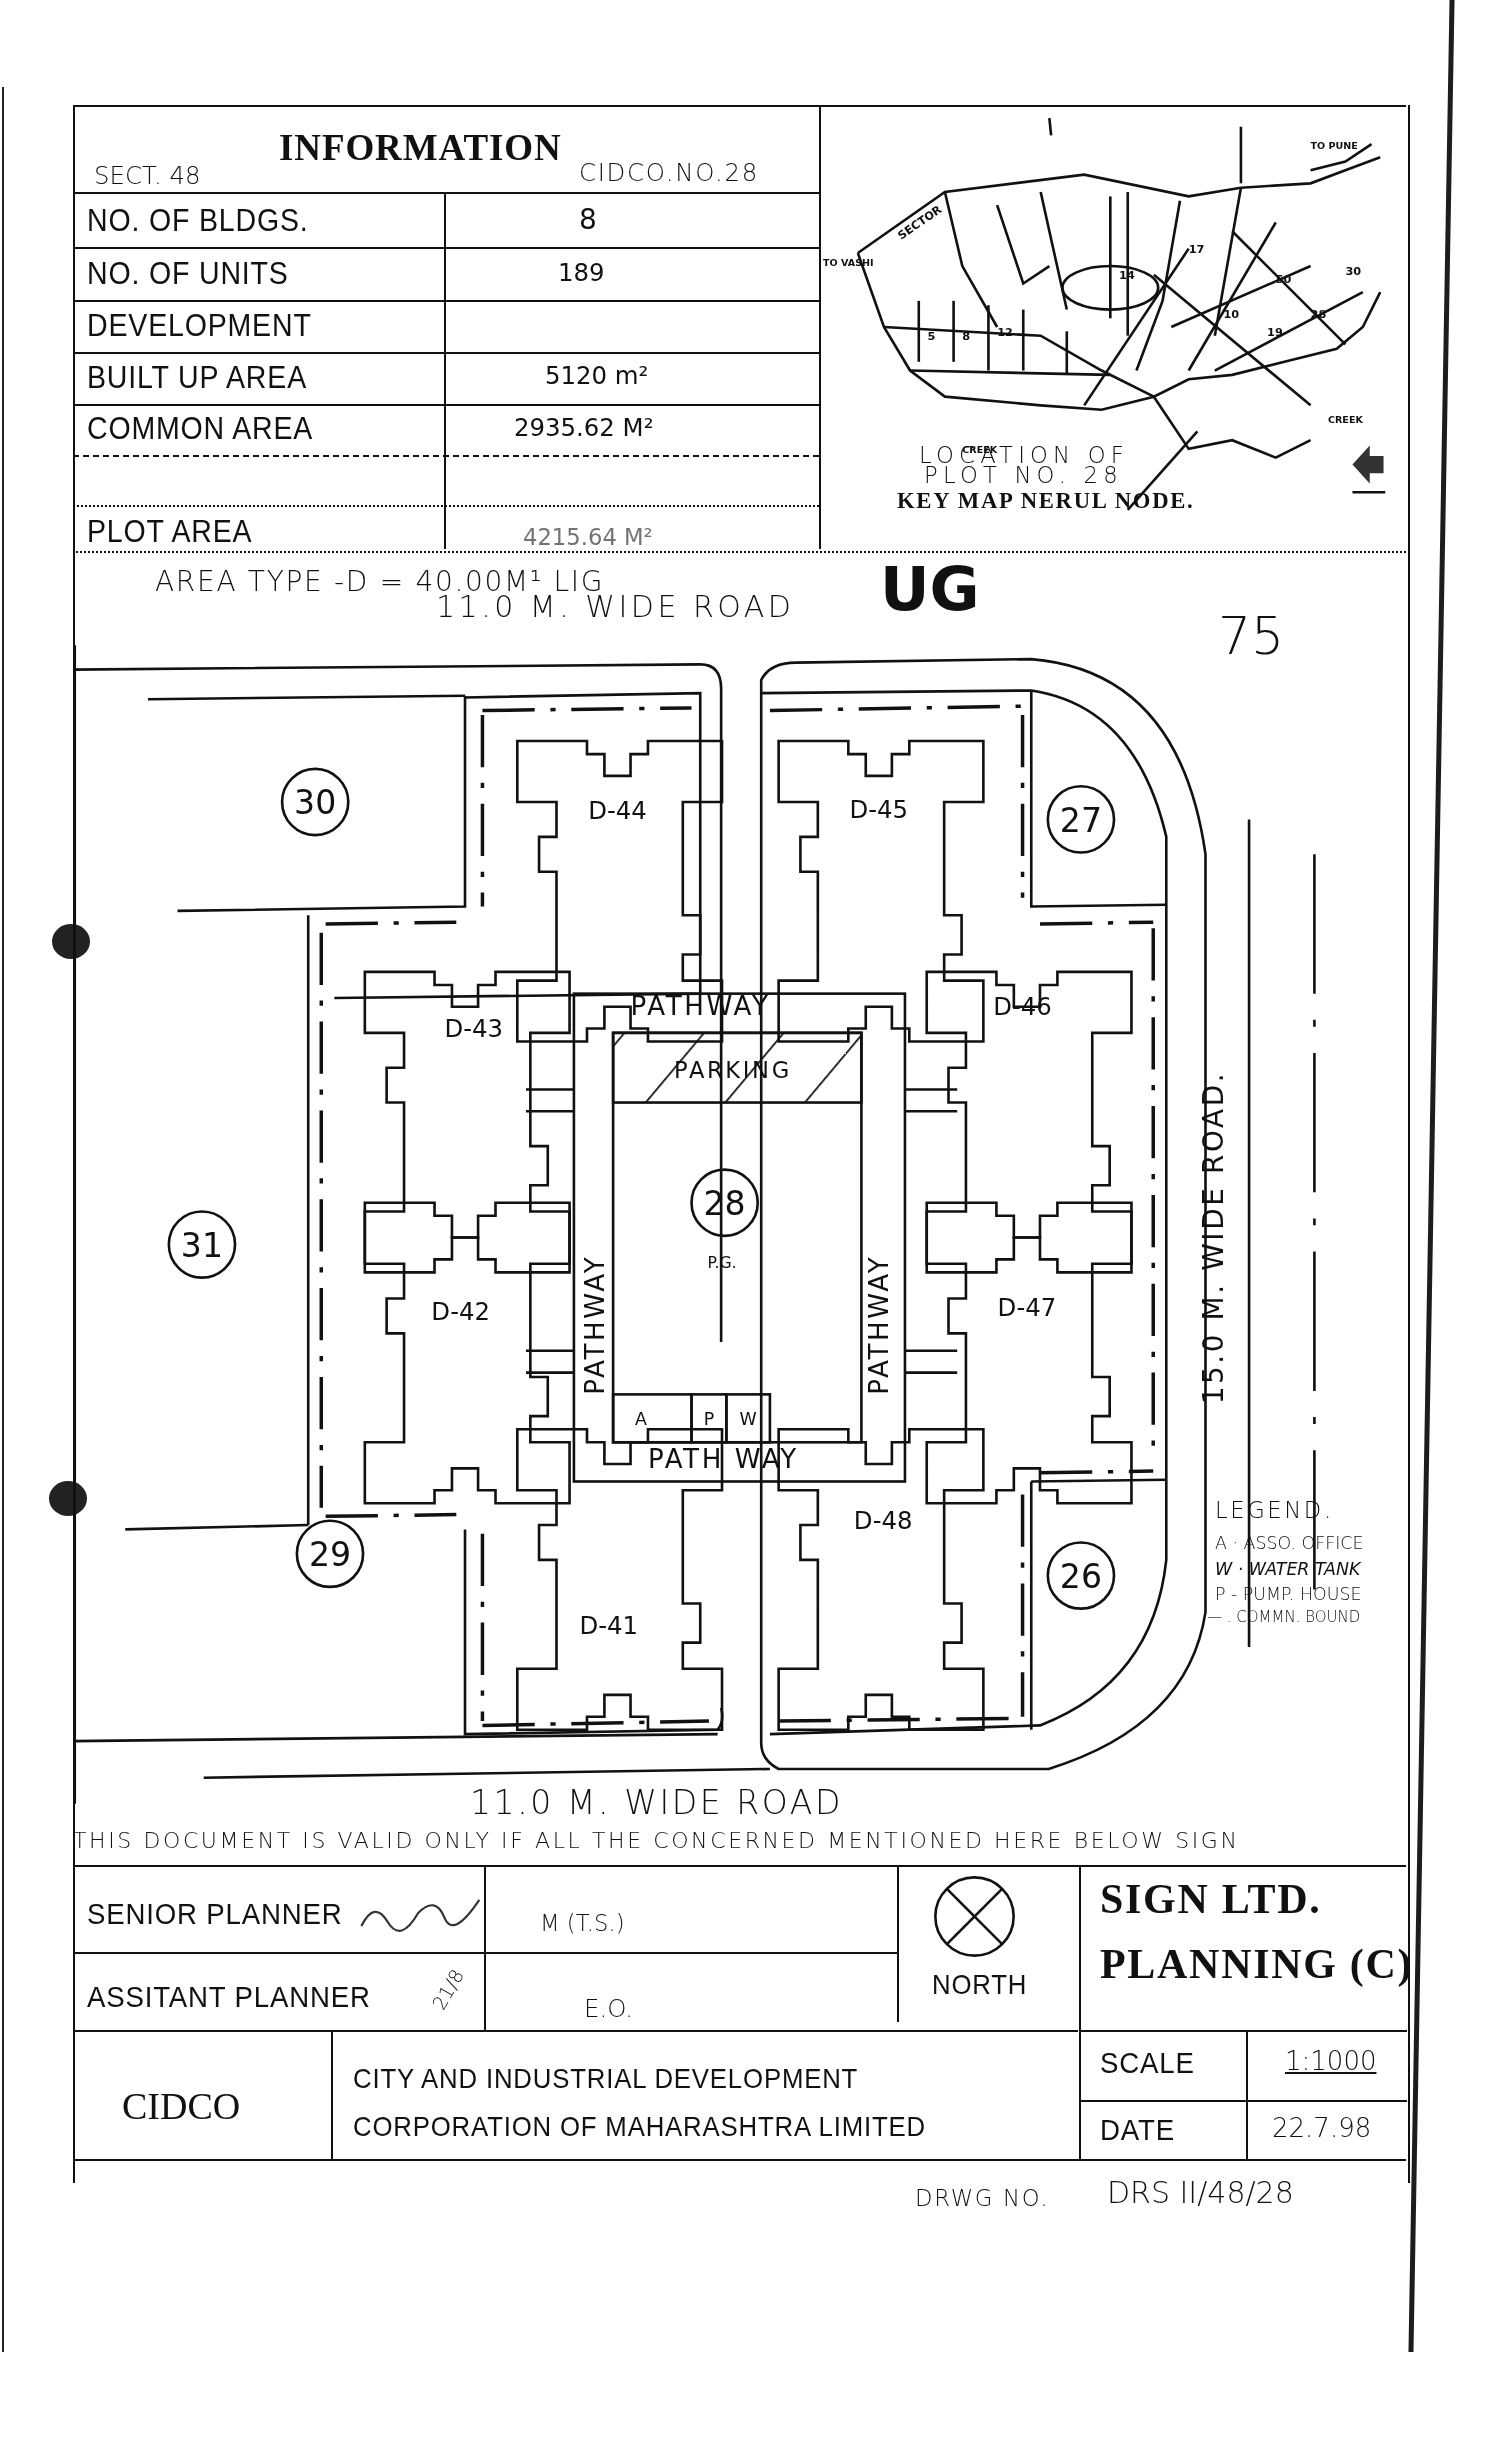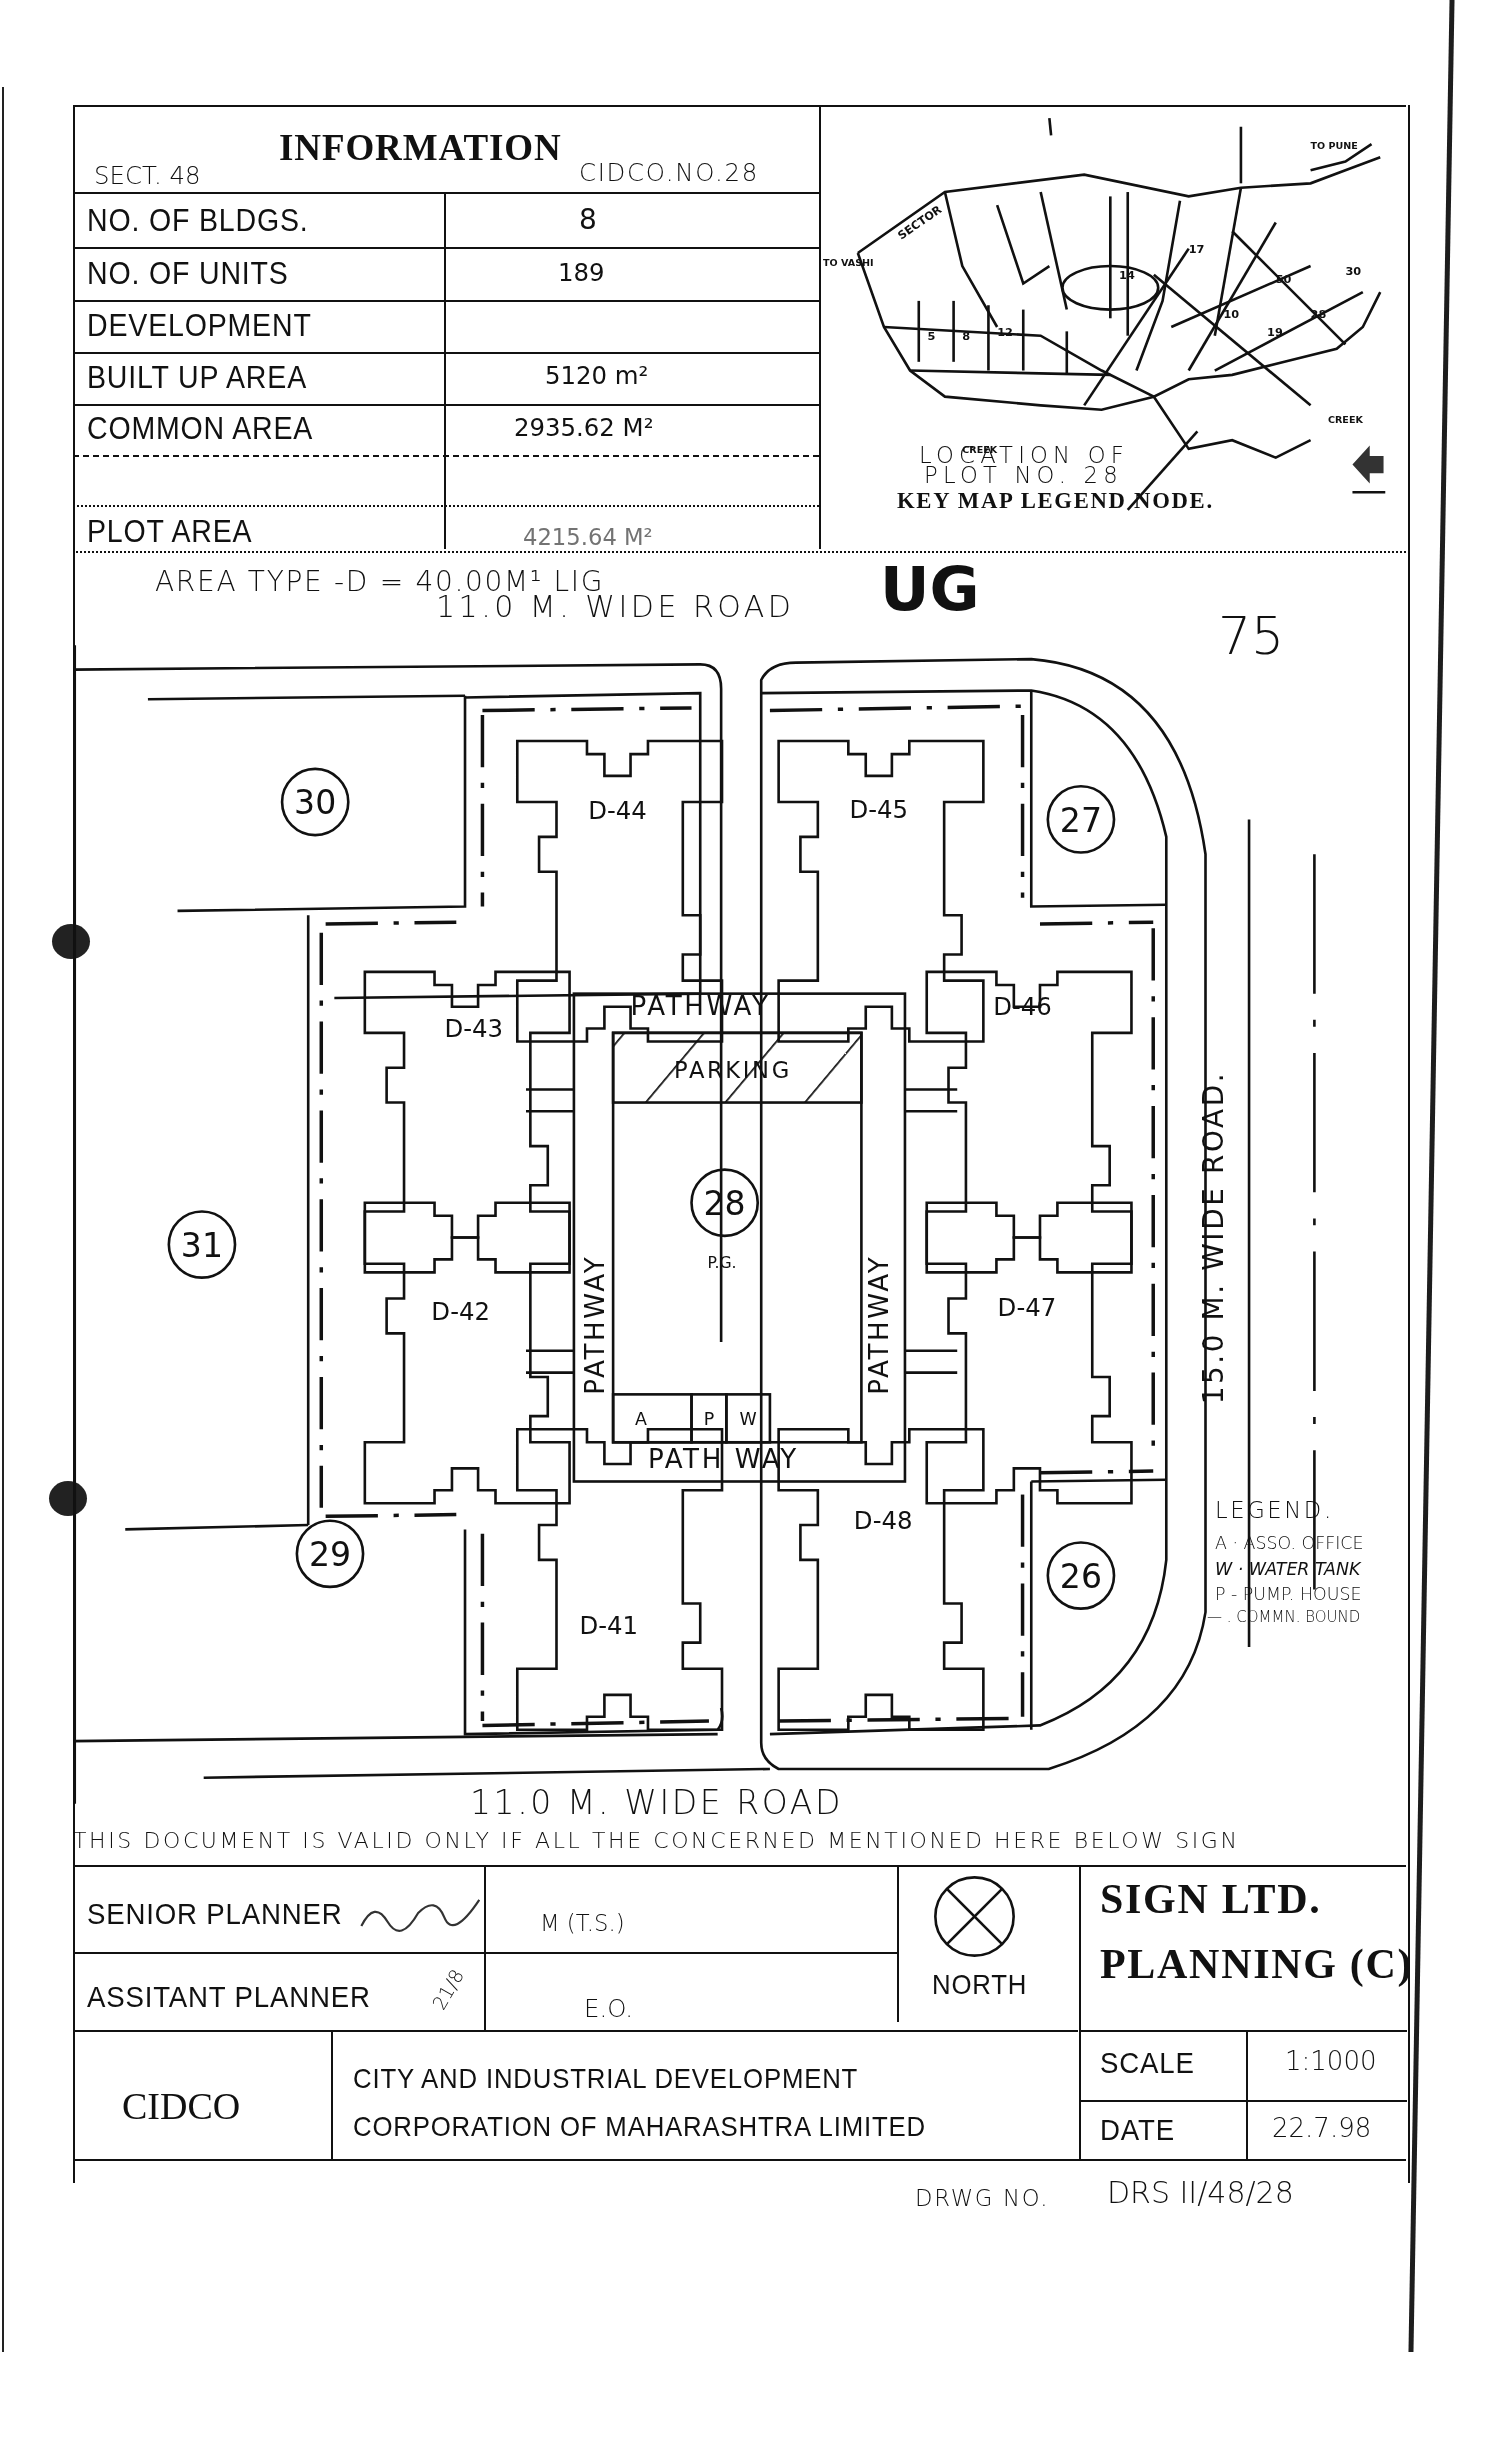--- a/index.html
+++ b/index.html
@@ -112,21 +112,21 @@
         <text x="600" y="190">30</text>
       <text x="90" y="150" transform="rotate(-35 90 150)">SECTOR</text>
       <text x="0" y="180" font-size="11">TO VASHI</text>
       <text x="560" y="45" font-size="11">TO PUNE</text>
       <text x="160" y="395" font-size="11">CREEK</text>
       <text x="580" y="360" font-size="11">CREEK</text>
     </g>
   </svg>
   <div class="t hand" style="left:919px;top:444px;font-size:22.7px;letter-spacing:5.2px;">LOCATION OF</div>
   <div class="t hand" style="left:924px;top:464px;font-size:22.7px;letter-spacing:5.2px;">PLOT NO. 28</div>
-  <div class="t serif" style="left:897px;top:490px;font-size:22.7px;letter-spacing:1.7px;">KEY MAP LEGEND NODE.</div>
+  <div class="t serif" style="left:897px;top:490px;font-size:22.7px;letter-spacing:1.7px;">KEY MAP NERUL NODE.</div>
   <div class="abs" style="left:1349px;top:440px;width:38px;height:56px;">
     <svg width="38" height="56" viewBox="0 0 44 64">
         <path d="M4 28 L24 6 L24 18 L40 18 L40 38 L24 38 L24 50 Z" fill="#333"></path>
         <line x1="4" y1="60" x2="42" y2="60" stroke="#111" stroke-width="3"></line>
       </svg>
   </div>
 </div>
 
 <div class="t hand" style="left:155px;top:568px;font-size:28px;letter-spacing:1.7px;">AREA TYPE -D = 40.00M¹  LIG</div>
 <div class="t" style="left:880px;top:558px;font-size:61px;font-weight:bold;font-family:'DejaVu Sans',sans-serif;">UG</div>
@@ -301,21 +301,21 @@
         <line x1="18" y1="18" x2="82" y2="82" stroke="#111" stroke-width="3"></line>
         <line x1="82" y1="18" x2="18" y2="82" stroke="#111" stroke-width="3"></line>
       </svg>
   </div>
   <div class="t label" style="left:932px;top:1971px;font-size:28px;">NORTH</div>
 
   <div class="t serif" style="left:1100px;top:1878px;font-size:42px;letter-spacing:1.7px;">SIGN LTD.</div>
   <div class="t serif" style="left:1100px;top:1943px;font-size:42px;letter-spacing:1.7px;">PLANNING (C)</div>
 
   <div class="t label" style="left:1100px;top:2048px;font-size:30px;">SCALE</div>
-  <div class="t hand" style="left:1285px;top:2048px;font-size:26px;">1:1000</div>
+  <div class="t hand" style="left:1285px;top:2048px;font-size:26px;text-decoration:underline;">1:1000</div>
   <div class="t label" style="left:1100px;top:2115px;font-size:30px;">DATE</div>
   <div class="t hand" style="left:1272px;top:2115px;font-size:26px;">22.7.98</div>
 
   <div class="t serif" style="left:122px;top:2087px;font-size:38px;font-weight:normal;">CIDCO</div>
   <div class="t label" style="left:353px;top:2065px;font-size:28px;">CITY AND INDUSTRIAL DEVELOPMENT</div>
   <div class="t label" style="left:353px;top:2113px;font-size:28px;">CORPORATION OF MAHARASHTRA LIMITED</div>
 
   <div class="t hand" style="left:915px;top:2187px;font-size:22.7px;letter-spacing:1.7px;">DRWG NO.</div>
   <div class="t hand" style="left:1107px;top:2178px;font-size:30px;">DRS II/48/28</div>
 </div>

